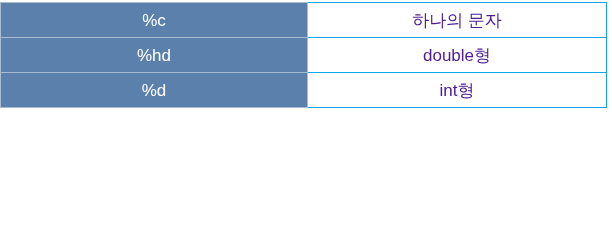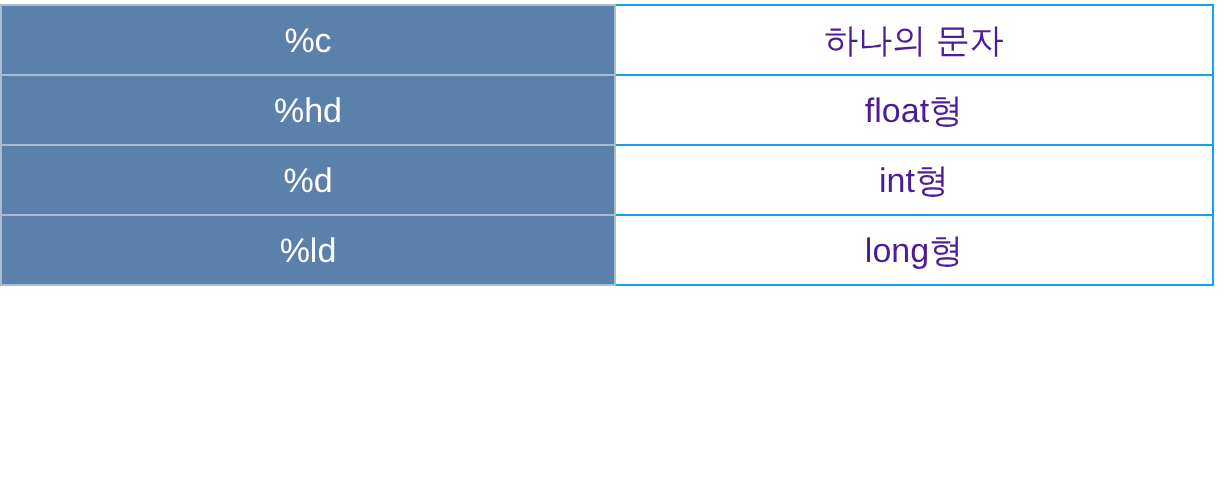--- a/index.html
+++ b/index.html
@@ -56,24 +56,20 @@
 <body>
 
 <table id="format-specifier-table">
   <tbody>
     <tr>
       <td class="cell cell-spec">%c</td>
       <td class="cell cell-desc">하나의 문자</td>
     </tr>
     <tr>
       <td class="cell cell-spec">%hd</td>
-      <td class="cell cell-desc">float형</td>
+      <td class="cell cell-desc">double형</td>
     </tr>
     <tr>
       <td class="cell cell-spec">%d</td>
       <td class="cell cell-desc">int형</td>
     </tr>
-    <tr>
-      <td class="cell cell-spec">%ld</td>
-      <td class="cell cell-desc">long형</td>
-    </tr>
   </tbody>
 </table>
 
 </body></html>

